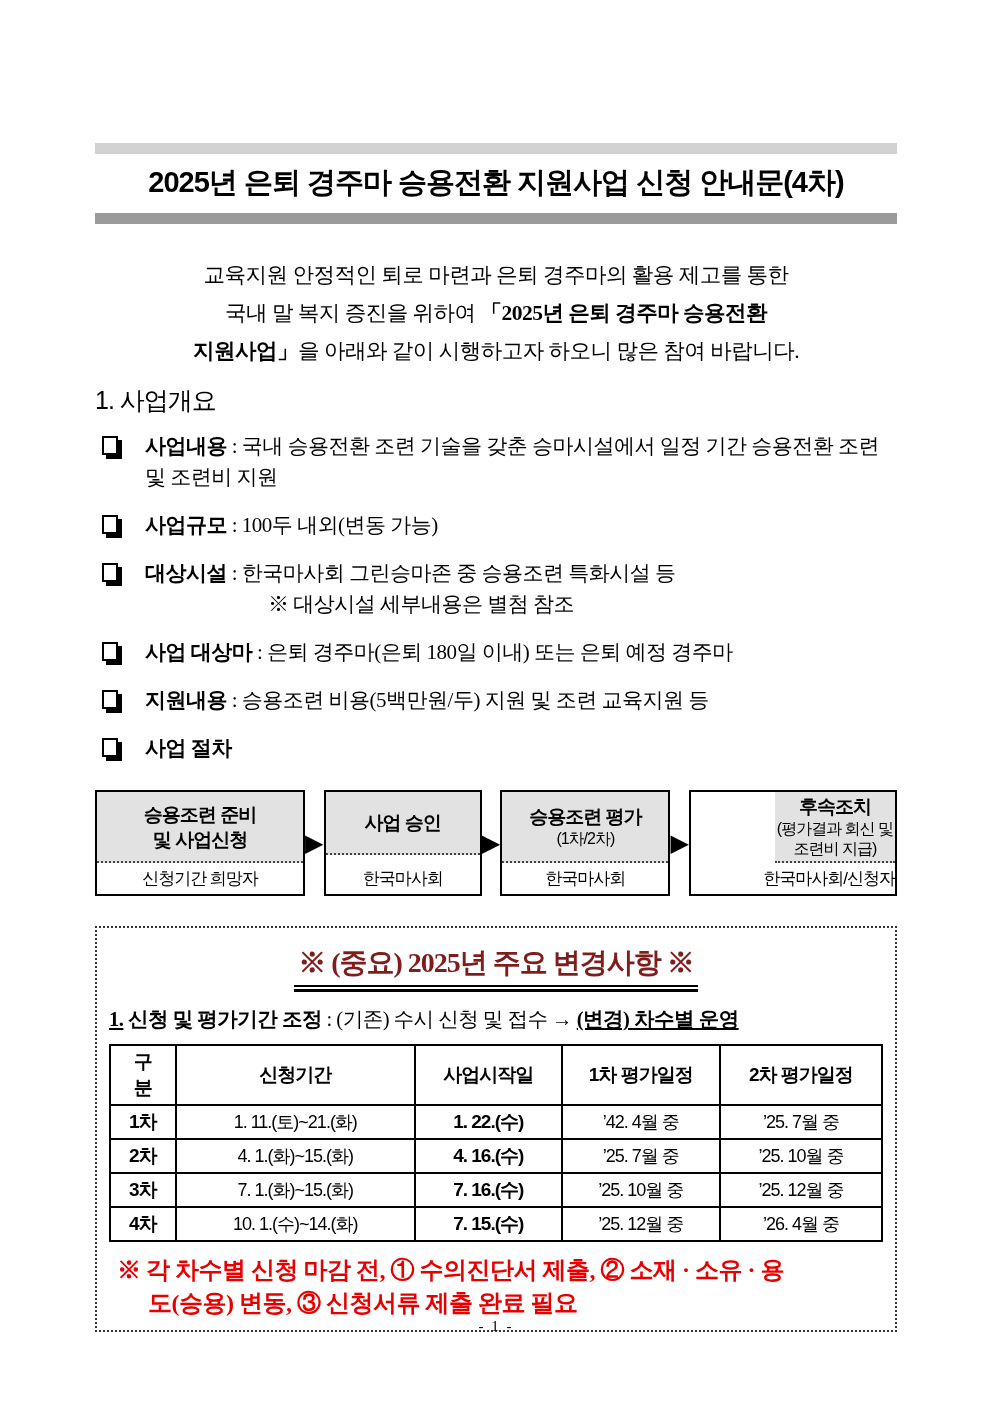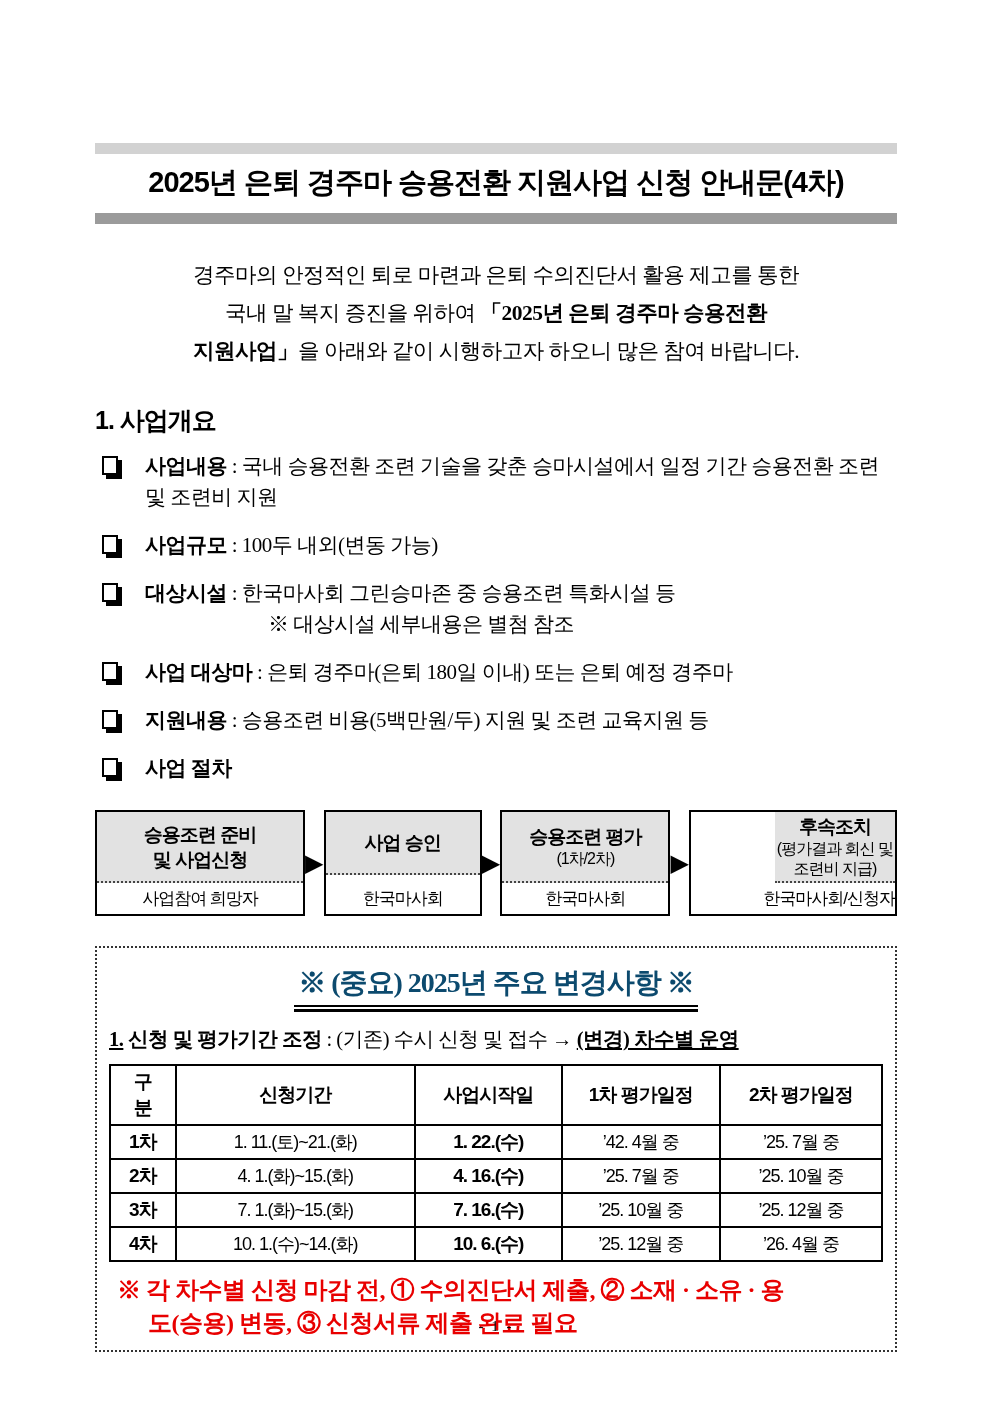--- a/index.html
+++ b/index.html
@@ -20,23 +20,23 @@
     font-weight: bold; font-size: 29px; text-align: center;
     padding: 9px 0 10px 0; letter-spacing: -1px;
   }
 
   
   .intro { margin-top: 32px; text-align: center; font-size: 21.5px; line-height: 38px; letter-spacing: -0.5px; }
   .intro b { font-weight: bold; }
 
   
   .sec-heading {
-    margin-top: 34px;
+    margin-top: 14px;
     font-family: "Liberation Sans", "DejaVu Sans", sans-serif;
-    font-weight: bold; font-size: 25px; letter-spacing: -1px;
+    font-weight: normal; font-size: 25px; letter-spacing: -1px;
   }
   .items { margin-top: 14px; }
   .item { position: relative; padding-left: 50px; font-size: 21px; line-height: 31px; margin-bottom: 17px; letter-spacing: -0.5px; }
   .bullet {
     position: absolute; left: 7px; top: 5px;
     width: 16px; height: 19px; background: #fff;
     border: 2px solid #000; box-shadow: 4px 4px 0 #000;
     display: inline-block;
   }
   .item .lbl { font-weight: bold; }
@@ -56,21 +56,21 @@
   .flow-bottom { height: 31px; display: flex; align-items: center; justify-content: center;
                  font-size: 17px; letter-spacing: -1px; }
   .flow-arrow { flex: 1; display: flex; align-items: center; justify-content: center;
                 font-size: 24px; color: #000; }
   .fb1 { width: 210px; } .fb2 { width: 158px; gap: 8px; } .fb3 { width: 170px; } .fb4 { width: 208px; align-items: flex-end; }
 
   
   .imp-box { margin-top: 30px; border: 2px dotted #333; padding: 12px 12px 10px 12px; }
   .imp-title-wrap { display: table; margin: 4px auto 0 auto; }
   .imp-title {
-    color: #0c4a6e; font-weight: bold; font-size: 28px; letter-spacing: -1px;
+    color: #7f1d1d; font-weight: bold; font-size: 28px; letter-spacing: -1px;
     text-align: center; padding: 0 4px 3px 4px;
   }
   .imp-underline { border-top: 2px solid #000; padding-top: 2px; height: 7px; background: #000; background-clip: content-box; }
   .imp-line { margin-top: 13px; font-size: 20.5px; letter-spacing: -0.5px; }
   .imp-line .u { text-decoration: underline; }
   .imp-line b { font-weight: bold; }
 
   table.sched { margin-top: 11px; width: 100%; border-collapse: collapse;
                 font-family: "Liberation Sans", "DejaVu Sans", sans-serif; }
   table.sched th, table.sched td {
@@ -92,21 +92,21 @@
 
 <div class="page">
 
   <div class="title-block">
     <div class="title-bar-top"></div>
     <div class="doc-title">2025년 은퇴 경주마 승용전환 지원사업 신청 안내문(4차)</div>
     <div class="title-bar-bottom"></div>
   </div>
 
   <div class="intro">
-    <div><span>경주마의 안정적인 퇴로 마련과 은퇴 수의진단서 활용 제고를 통한</span></div>
+    <div><span>교육지원 안정적인 퇴로 마련과 은퇴 경주마의 활용 제고를 통한</span></div>
     <div><span>국내 말 복지 증진을 위하여 </span><b>「2025년 은퇴 경주마 승용전환</b></div>
     <div><b>지원사업」</b><span>을 아래와 같이 시행하고자 하오니 많은 참여 바랍니다.</span></div>
   </div>
 
   <div class="sec-heading">1. 사업개요</div>
 
   <div class="items">
     <div class="item">
       <span class="bullet"></span>
       <span class="lbl">사업내용</span><span> : </span><span>국내 승용전환 조련 기술을 갖춘 승마시설에서 일정 기간 승용전환 조련 및 조련비 지원</span>
@@ -133,21 +133,21 @@
       <span class="lbl">사업 절차</span>
     </div>
   </div>
 
   <div class="flow">
     <div class="flow-box fb1">
       <div class="flow-top">
         <div class="flow-title">승용조련 준비
 및 사업신청</div>
       </div>
-      <div class="flow-bottom">사업참여 희망자</div>
+      <div class="flow-bottom">신청기간 희망자</div>
     </div>
     <div class="flow-arrow">▶</div>
     <div class="flow-box fb2">
       <div class="flow-top">
         <div class="flow-title">사업 승인</div>
       </div>
       <div class="flow-bottom">한국마사회</div>
     </div>
     <div class="flow-arrow">▶</div>
     <div class="flow-box fb3">
@@ -212,21 +212,21 @@
         <tr>
           <td class="b">3차</td>
           <td>7. 1.(화)~15.(화)</td>
           <td class="b">7. 16.(수)</td>
           <td>’25. 10월 중</td>
           <td>’25. 12월 중</td>
         </tr>
         <tr>
           <td class="b">4차</td>
           <td>10. 1.(수)~14.(화)</td>
-          <td class="b">10. 6.(수)</td>
+          <td class="b">7. 15.(수)</td>
           <td>’25. 12월 중</td>
           <td>’26. 4월 중</td>
         </tr>
       </tbody>
     </table>
 
     <div class="imp-note">
       <div class="l1">※ 각 차수별 신청 마감 전, ① 수의진단서 제출, ② 소재 · 소유 · 용</div>
       <div class="l2">도(승용) 변동, ③ 신청서류 제출 완료 필요</div>
     </div>

